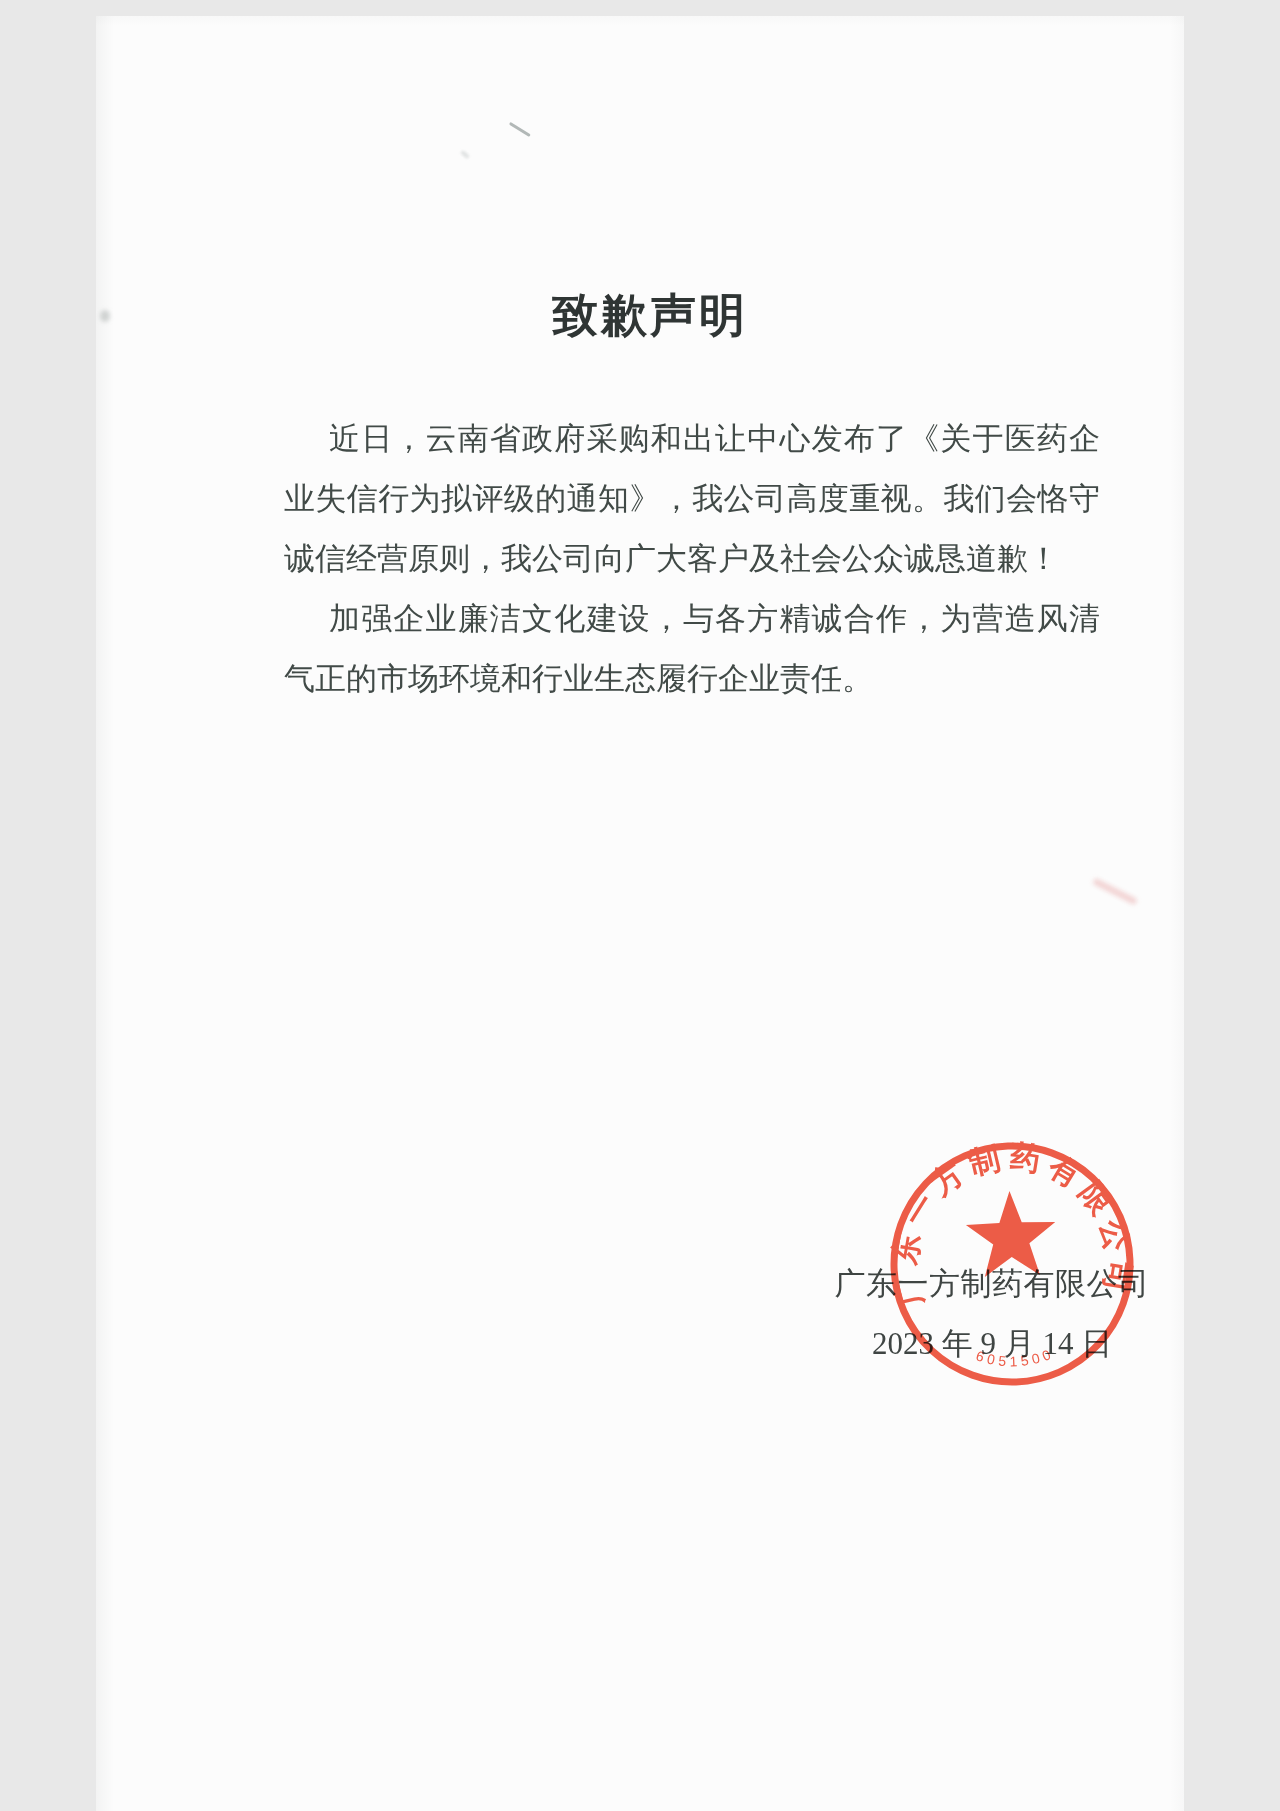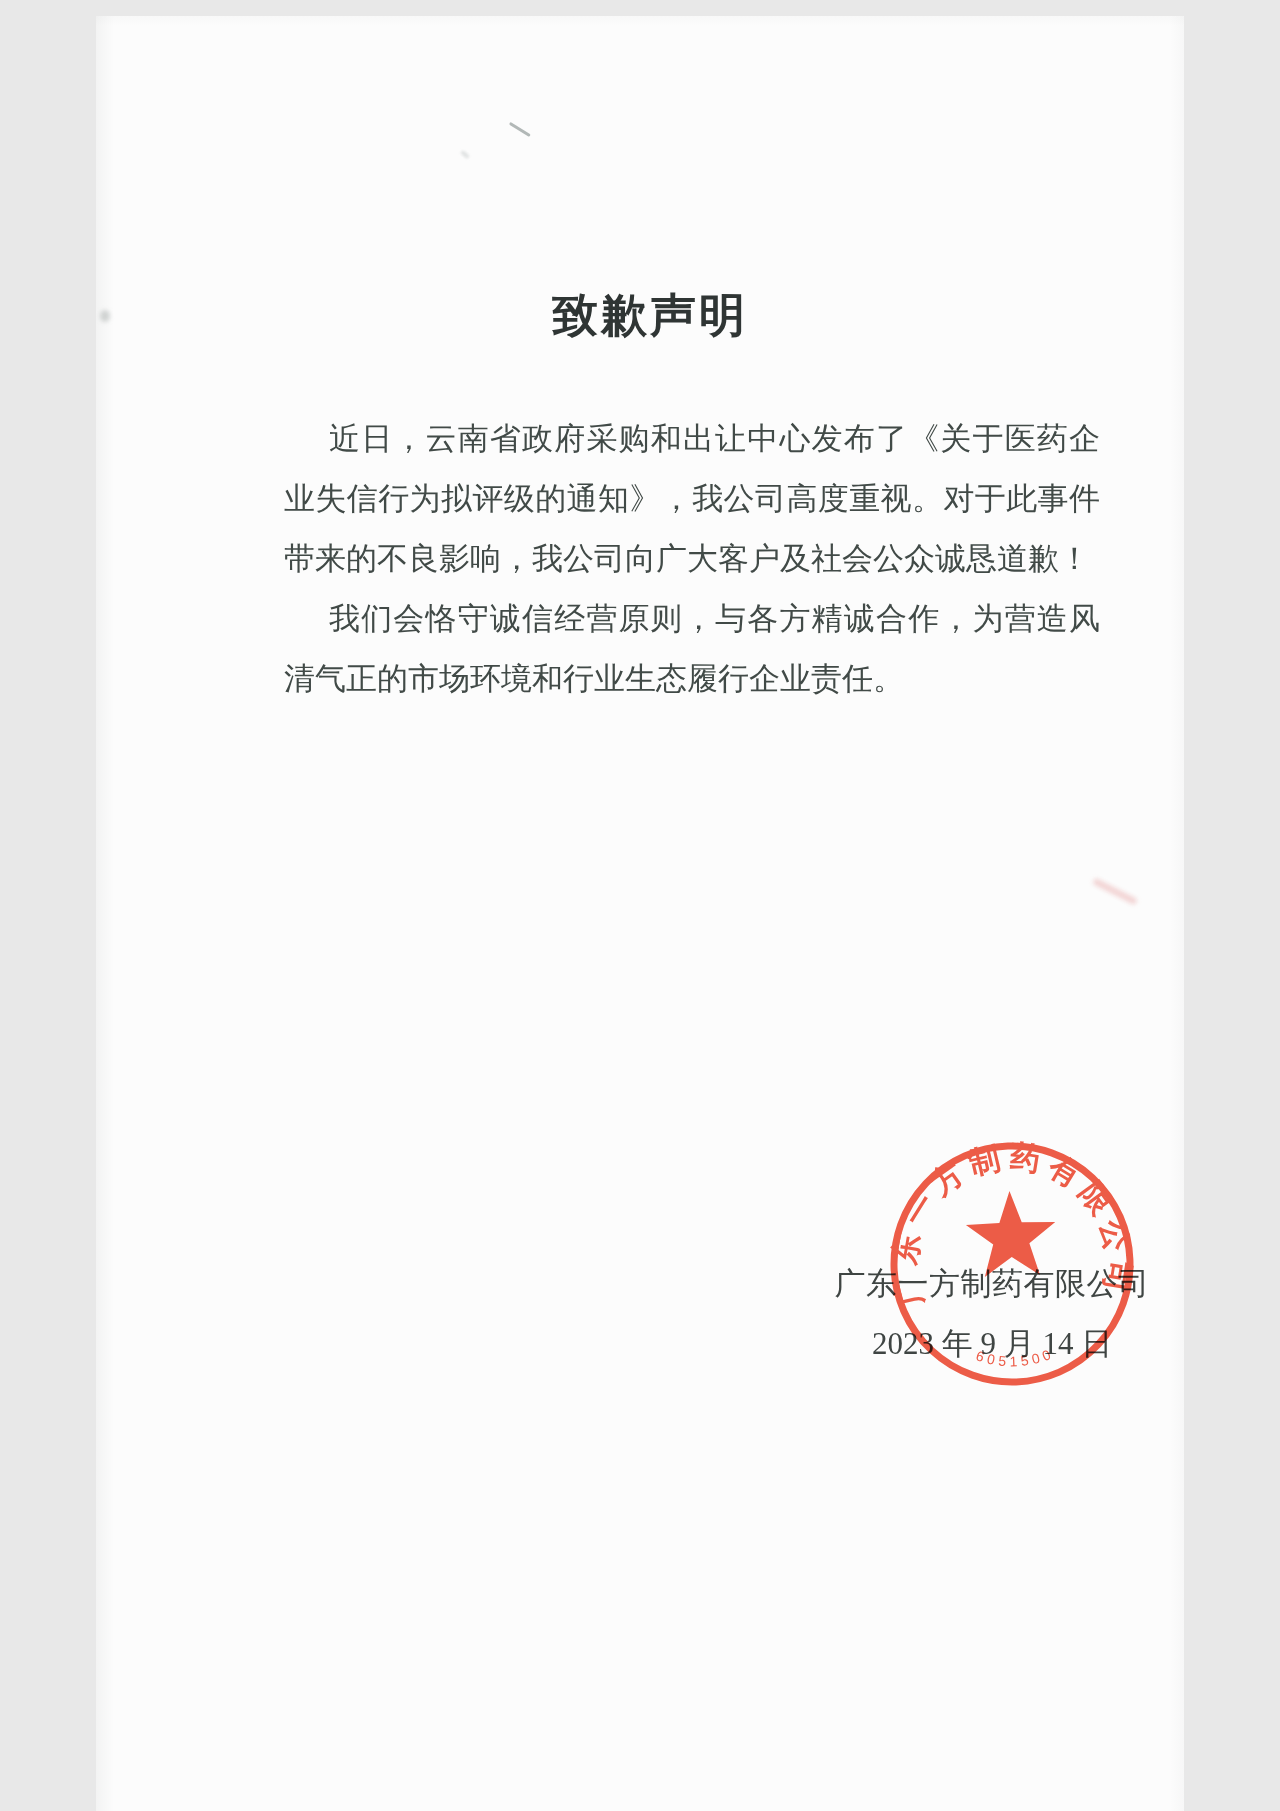--- a/index.html
+++ b/index.html
@@ -94,22 +94,22 @@
   }
 </style>
 </head>
 <body>
 
 <div class="page">
 
   <h1 class="doc-title">致歉声明</h1>
 
   <div class="doc-body">
-    <p>近日，云南省政府采购和出让中心发布了《关于医药企业失信行为拟评级的通知》，我公司高度重视。对于此事件带来的不良影响，我公司向广大客户及社会公众诚恳道歉！</p>
-    <p>我们会恪守诚信经营原则，与各方精诚合作，为营造风清气正的市场环境和行业生态履行企业责任。</p>
+    <p>近日，云南省政府采购和出让中心发布了《关于医药企业失信行为拟评级的通知》，我公司高度重视。我们会恪守诚信经营原则，我公司向广大客户及社会公众诚恳道歉！</p>
+    <p>加强企业廉洁文化建设，与各方精诚合作，为营造风清气正的市场环境和行业生态履行企业责任。</p>
   </div>
 
   <div class="signature-block signature-company">广东一方制药有限公司</div>
 
   <div class="signature-block signature-date">2023 年 9 月 14 日</div>
 
   <svg class="company-seal" viewBox="0 0 260 260" xmlns="http://www.w3.org/2000/svg">
     <defs>
       <path id="sealTopArc" d="M 40 163 A 96 96 0 1 1 220 163" fill="none"></path>
       <path id="sealBottomArc" d="M 46 189 A 103 103 0 0 0 214 189" fill="none"></path>

